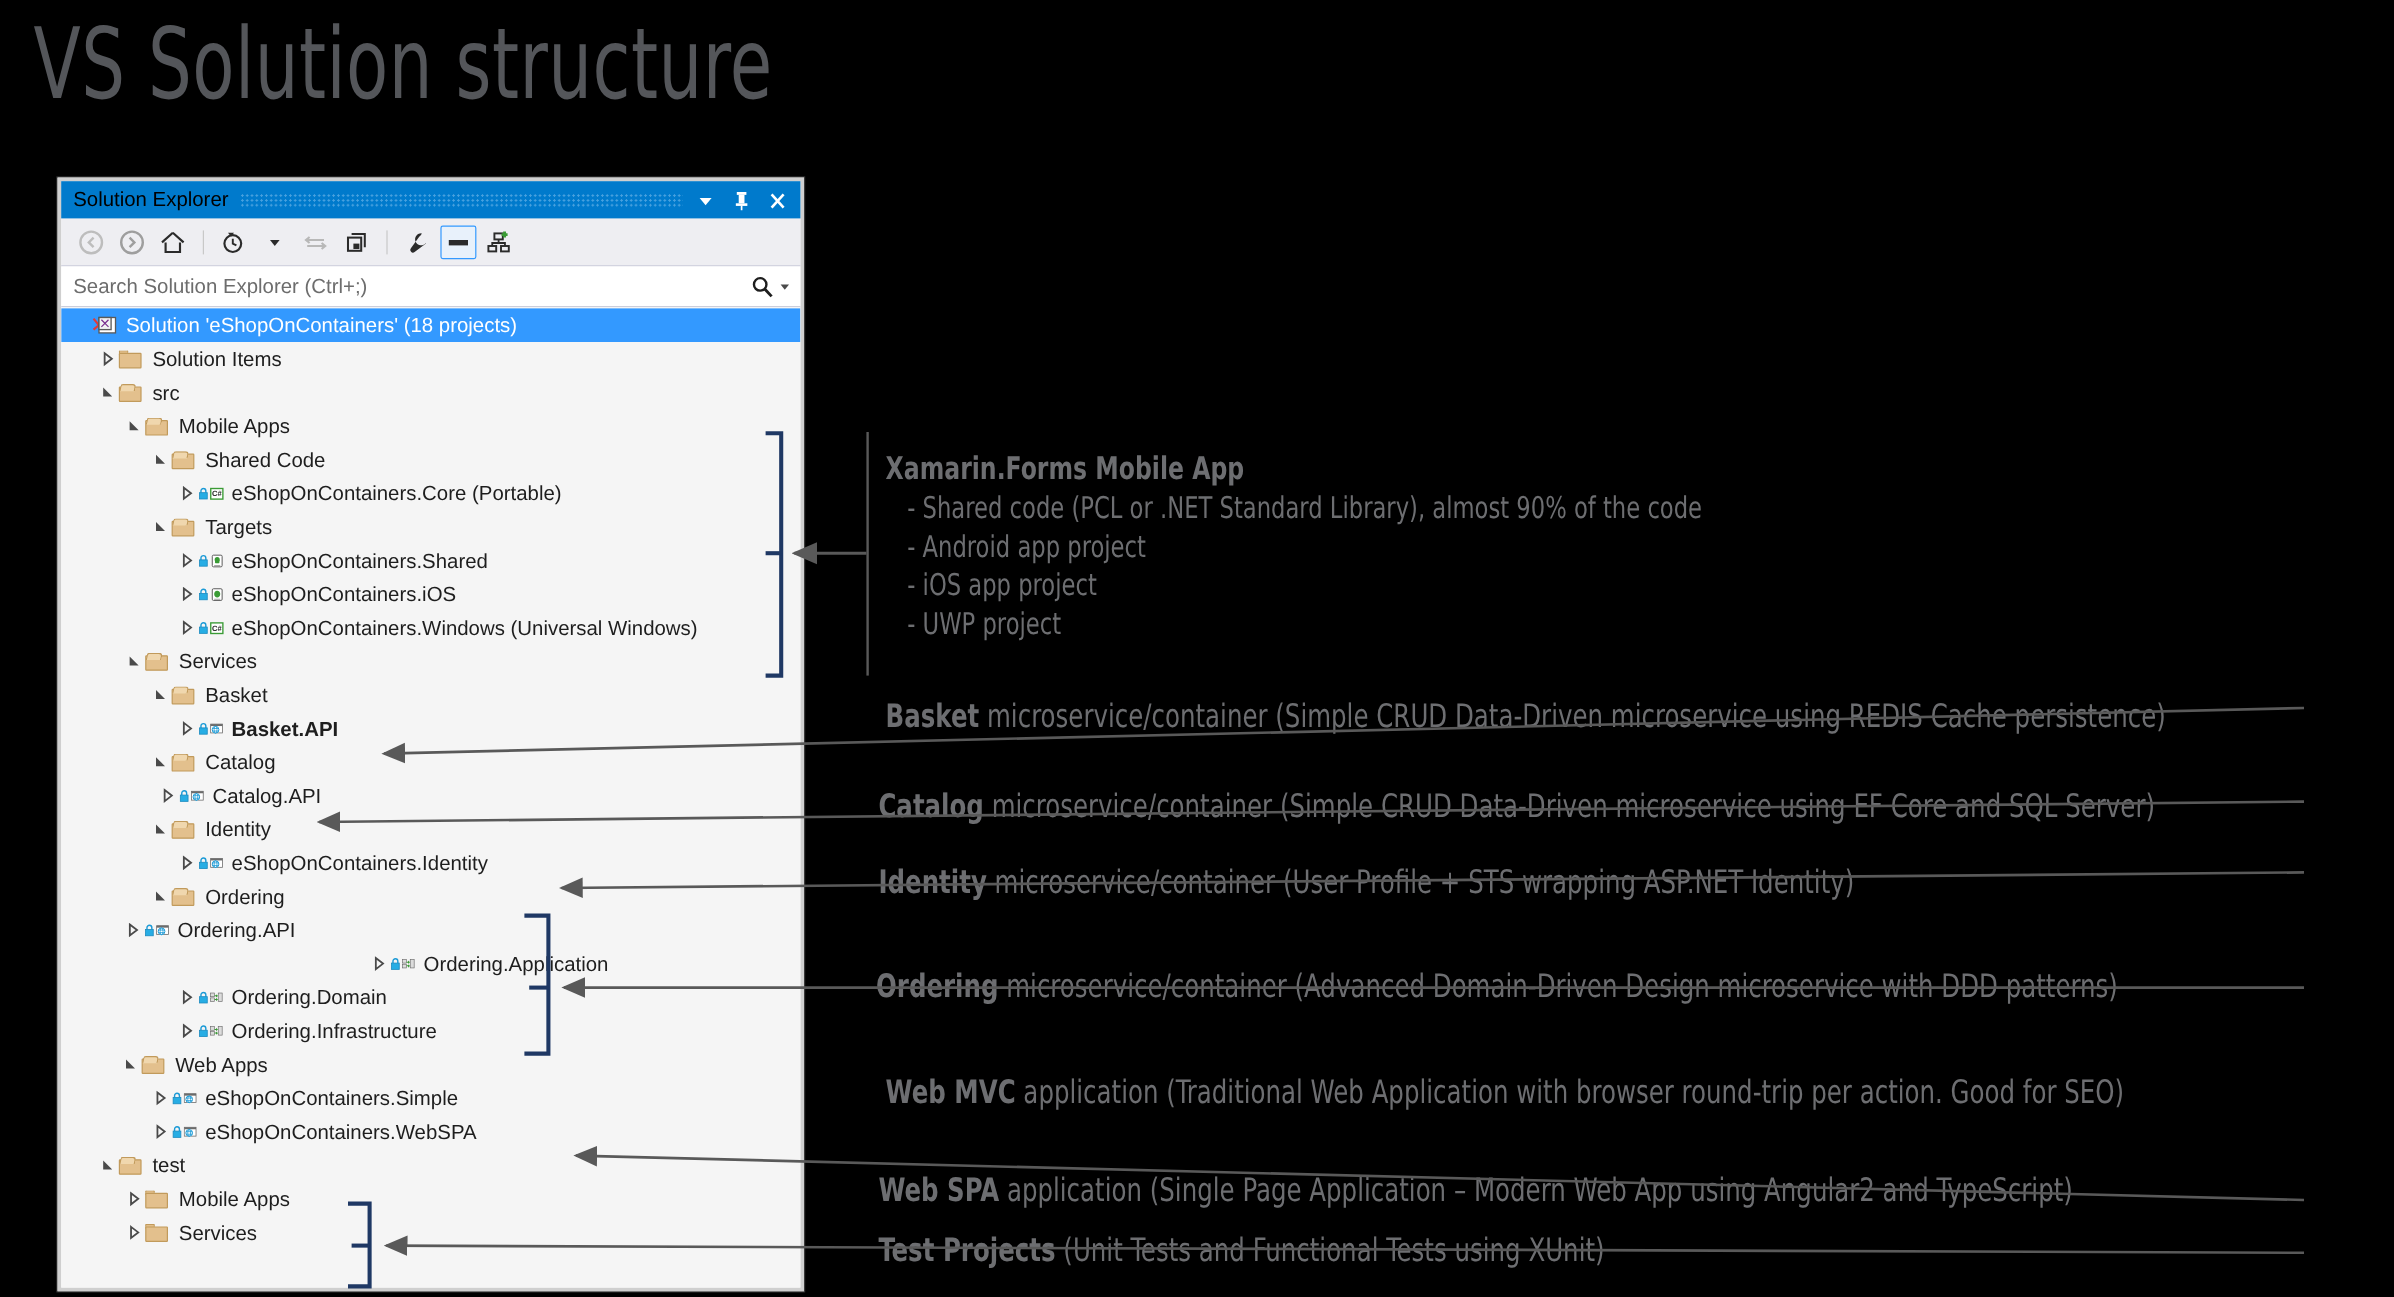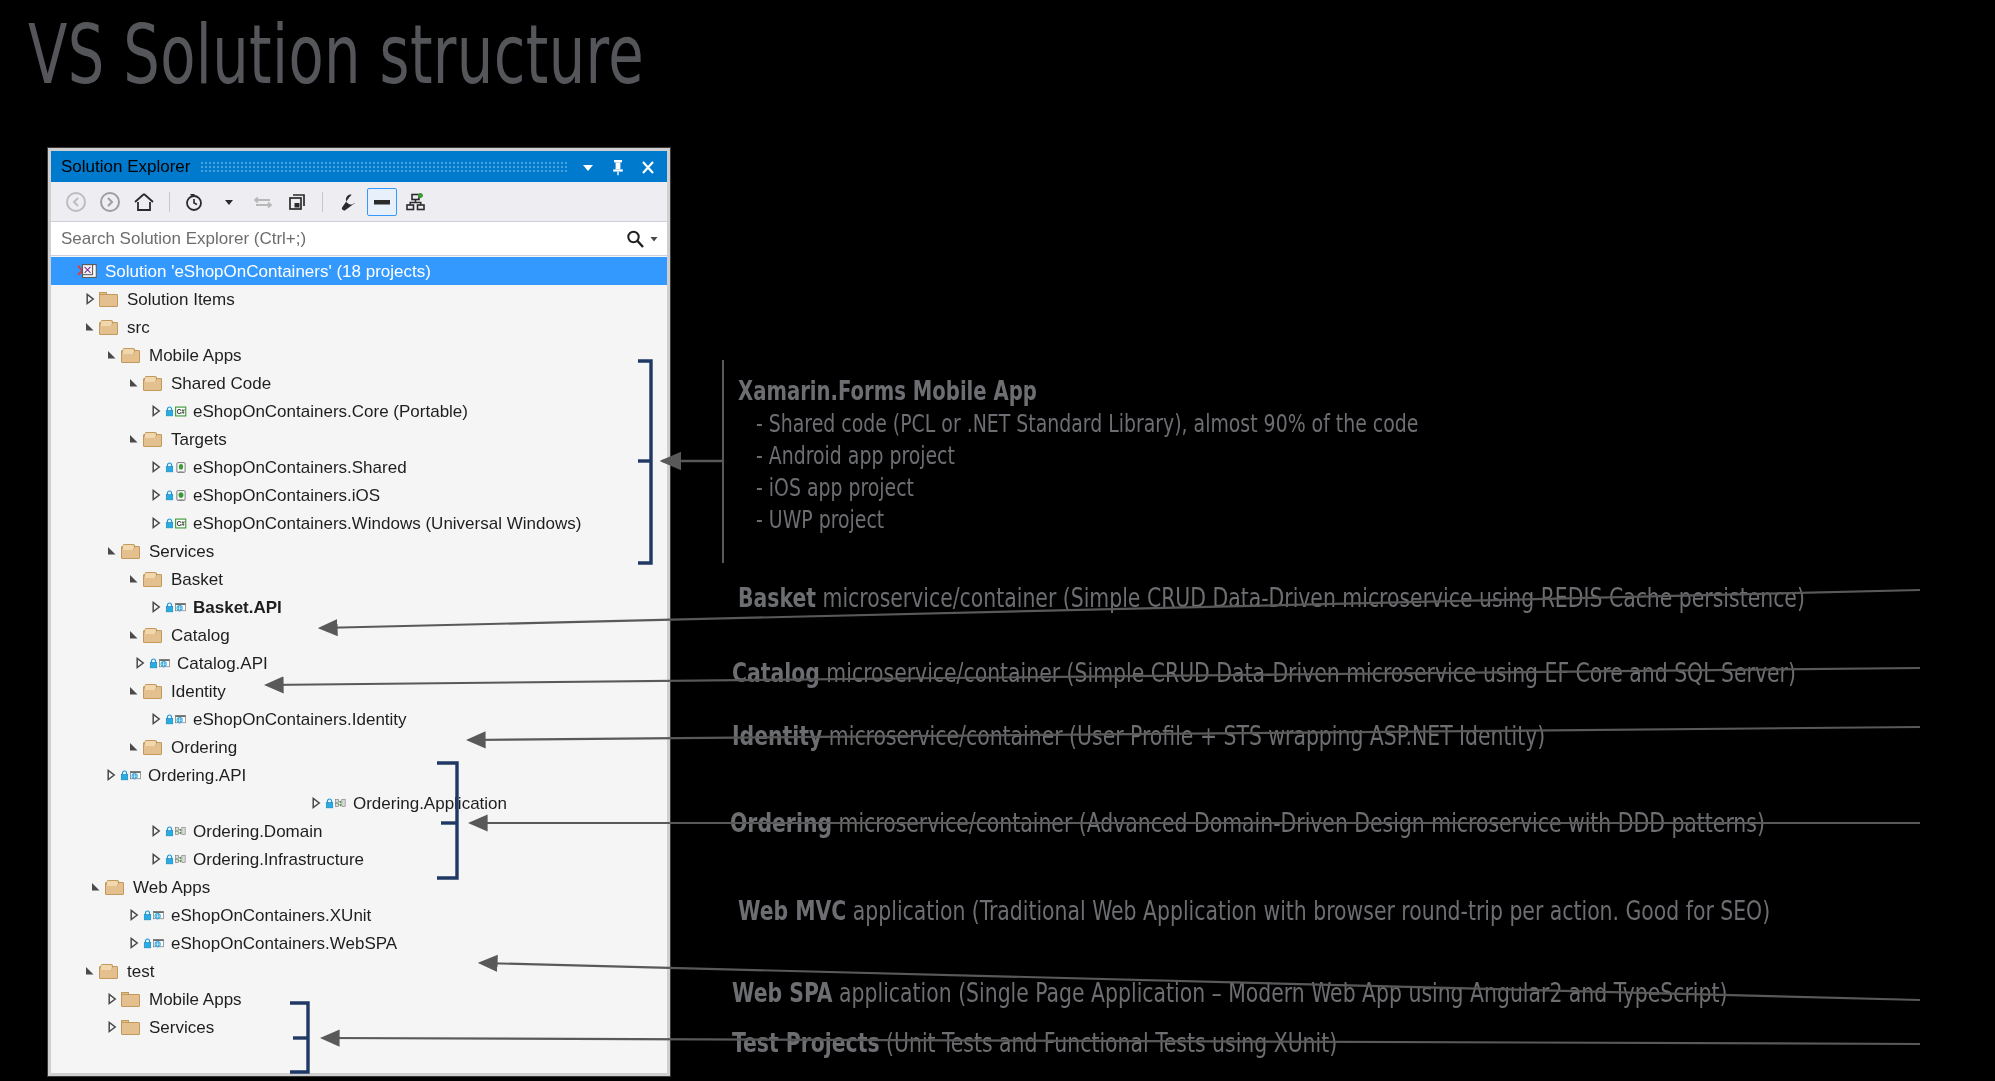--- a/index.html
+++ b/index.html
@@ -642,21 +642,21 @@
               <rect x="0.6" y="1.2" width="6" height="5.6" fill="#dcdcdc" stroke="#6b6b6b" stroke-width="1"></rect>
               <rect x="0.6" y="8.6" width="6" height="5.6" fill="#dcdcdc" stroke="#6b6b6b" stroke-width="1"></rect>
               <rect x="12.6" y="1.2" width="6" height="13" fill="#dcdcdc" stroke="#6b6b6b" stroke-width="1"></rect>
               <path d="M7 5.5 L11.4 5.5 M7 11 L11.4 11" stroke="#3a9b35" stroke-width="1.6"></path>
               <path d="M9.2 3 L11.8 5.6 L9.2 8.2 Z" fill="#3a9b35"></path>
               <path d="M9.2 8.6 L11.8 11.2 L9.2 13.8 Z" fill="#3a9b35"></path>
             </svg>
           </span>
           <span class="lbl">Ordering.Infrastructure</span>
         </div>
-        <div class="tree-row" style="padding-left: 36px;">
+        <div class="tree-row" style="padding-left: 49px;">
           <span class="expander">
             <svg width="14" height="14" viewBox="0 0 14 14">
               <path d="M3 3 L10.5 10.5 L3 10.5 Z" fill="#4a4a4a"></path>
             </svg>
           </span>
           <span class="ico">
             <span class="folder open">
               <span class="body"></span>
               <span class="flap"></span>
             </span>
@@ -675,21 +675,21 @@
               <rect x="1.2" y="5.4" width="7.6" height="6.2" fill="#27ade4" stroke="#1b8bc0" stroke-width="0.8"></rect>
             </svg>
             <svg width="22" height="17" viewBox="0 0 22 17">
               <rect x="1" y="1" width="18" height="13.5" fill="#ffffff" stroke="#6b6b6b" stroke-width="1.2"></rect>
               <rect x="1" y="1" width="18" height="3" fill="#6b6b6b"></rect>
               <circle cx="8.5" cy="9.6" r="5.1" fill="#ffffff" stroke="#1b9ad6" stroke-width="1.5"></circle>
               <ellipse cx="8.5" cy="9.6" rx="2.2" ry="5.1" fill="none" stroke="#1b9ad6" stroke-width="1.2"></ellipse>
               <path d="M3.6 7.7 L13.4 7.7 M3.6 11.6 L13.4 11.6" stroke="#1b9ad6" stroke-width="1.2"></path>
             </svg>
           </span>
-          <span class="lbl">eShopOnContainers.XUnit</span>
+          <span class="lbl">eShopOnContainers.Simple</span>
         </div>
         <div class="tree-row" style="padding-left: 74px;">
           <span class="expander">
             <svg width="14" height="14" viewBox="0 0 14 14">
               <path d="M4.2 2.4 L10.2 7 L4.2 11.6 Z" fill="none" stroke="#4a4a4a" stroke-width="1.5"></path>
             </svg>
           </span>
           <span class="ico">
             <svg class="lockbadge" width="10" height="13" viewBox="0 0 10 13">
               <path d="M2.6 5.5 L2.6 3.6 a2.4 2.4 0 0 1 4.8 0 L7.4 5.5" fill="none" stroke="#1b9ad6" stroke-width="1.4"></path>

